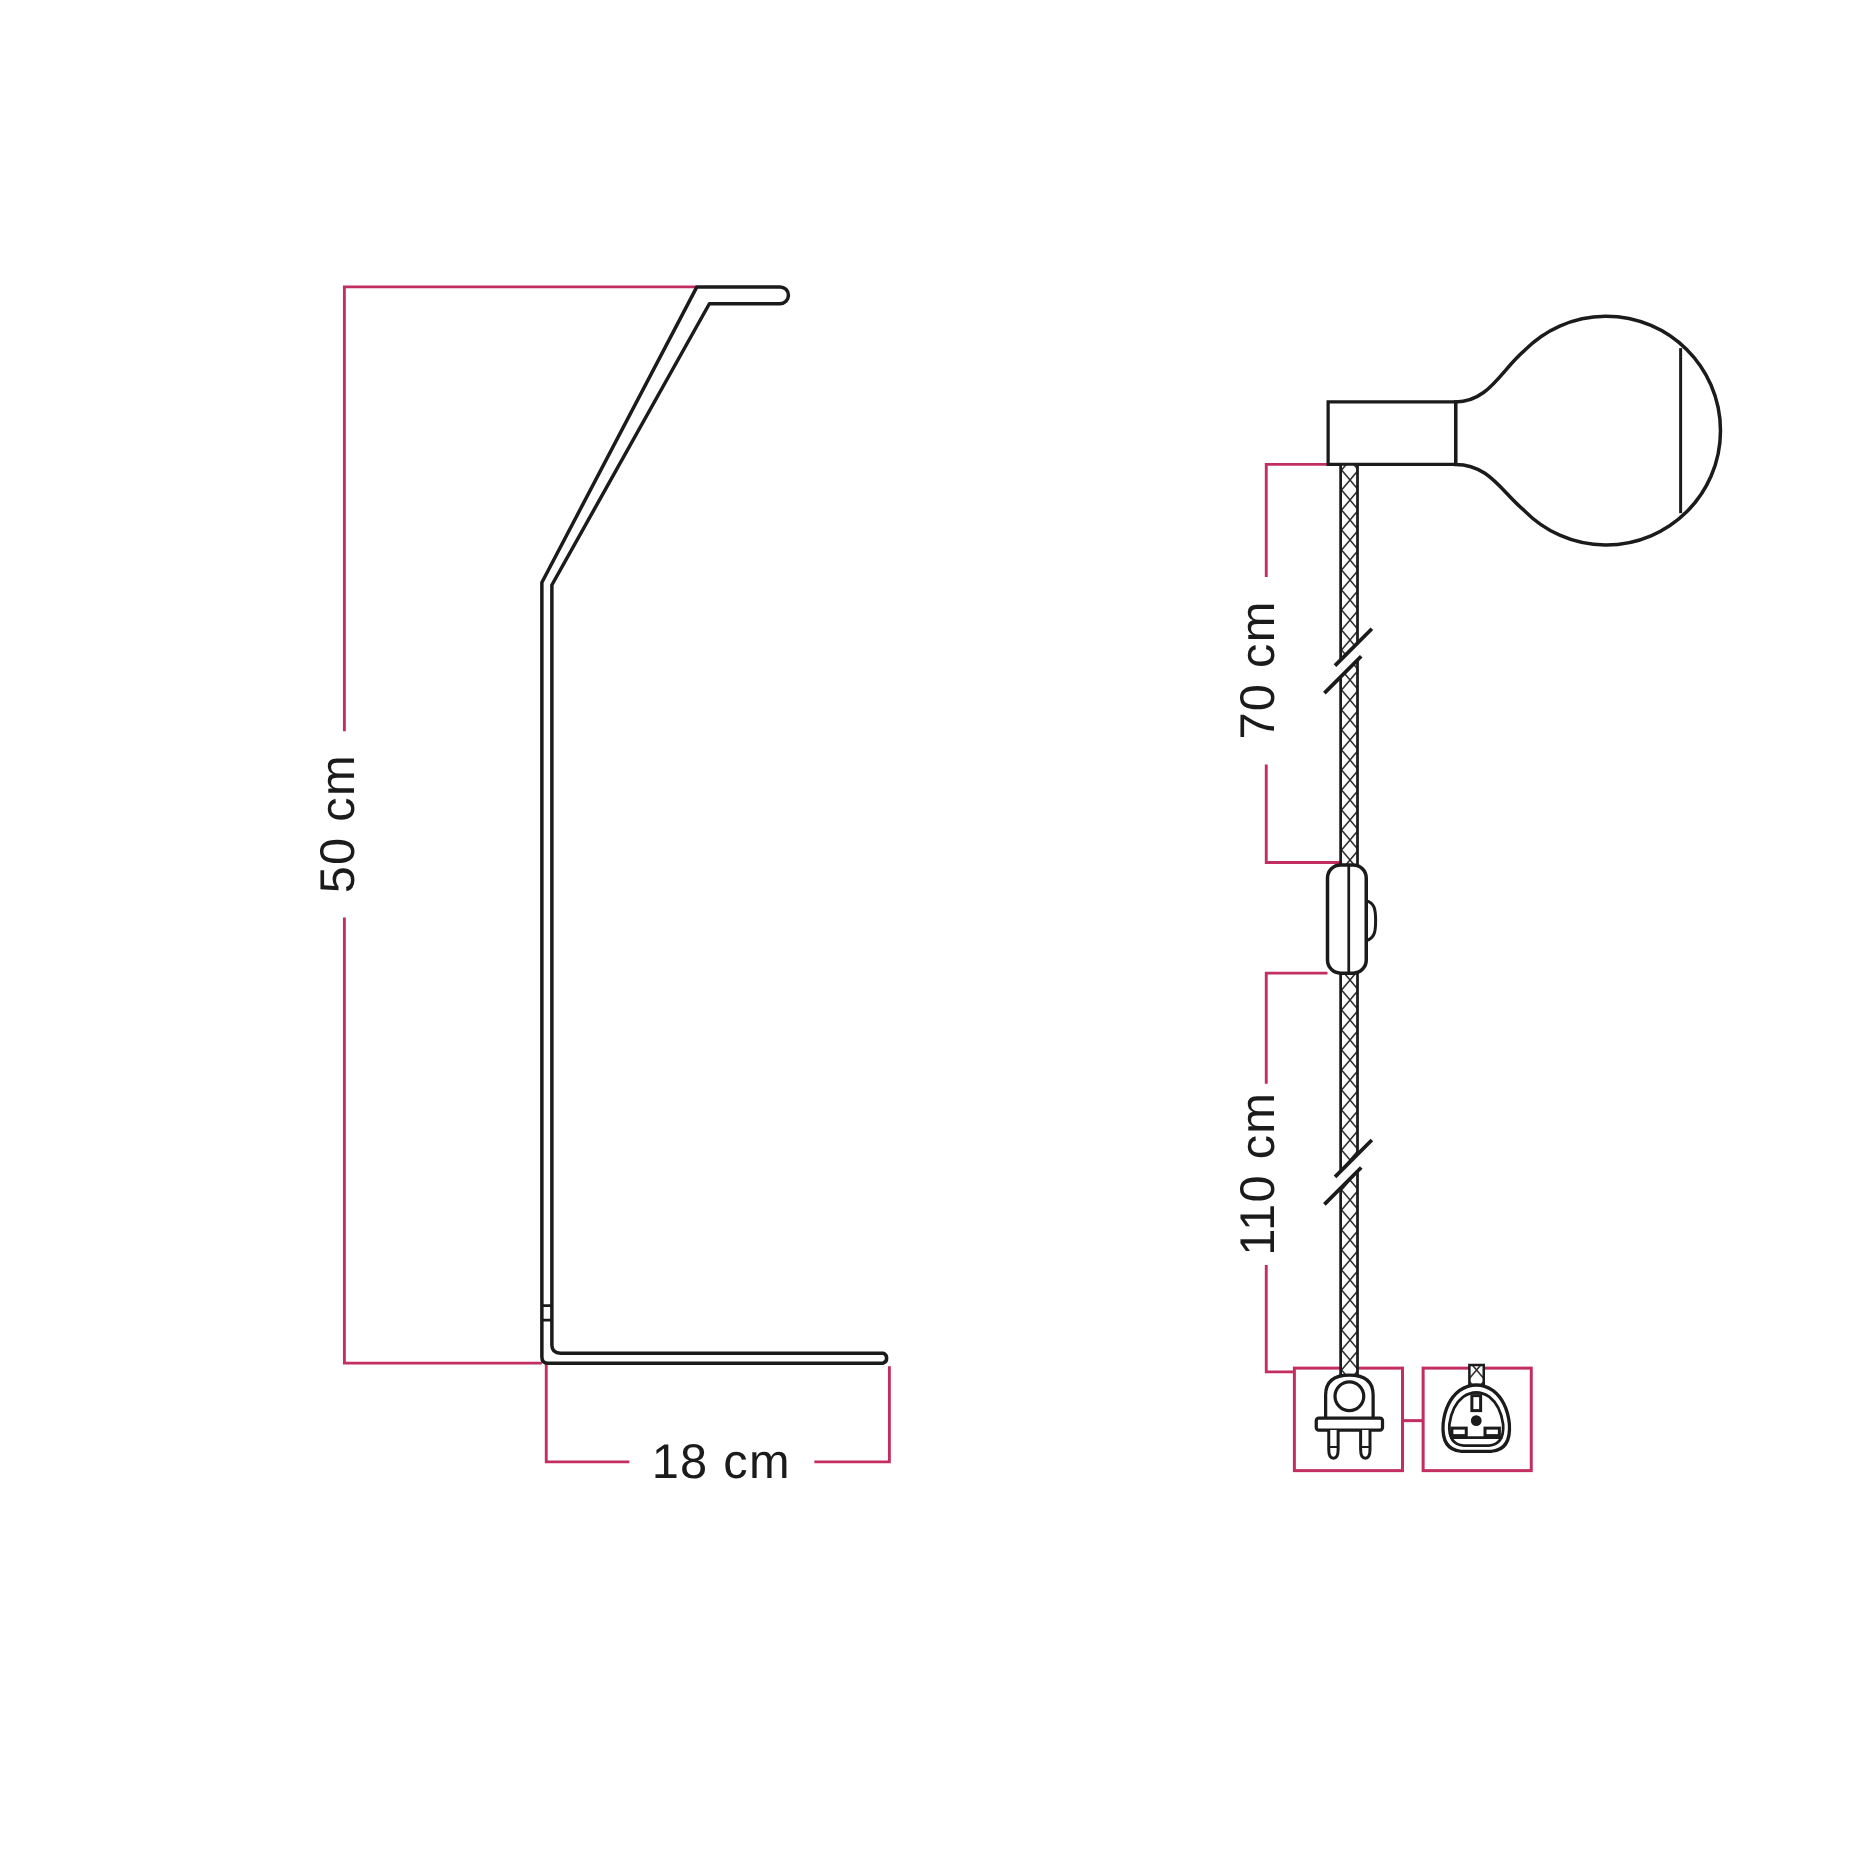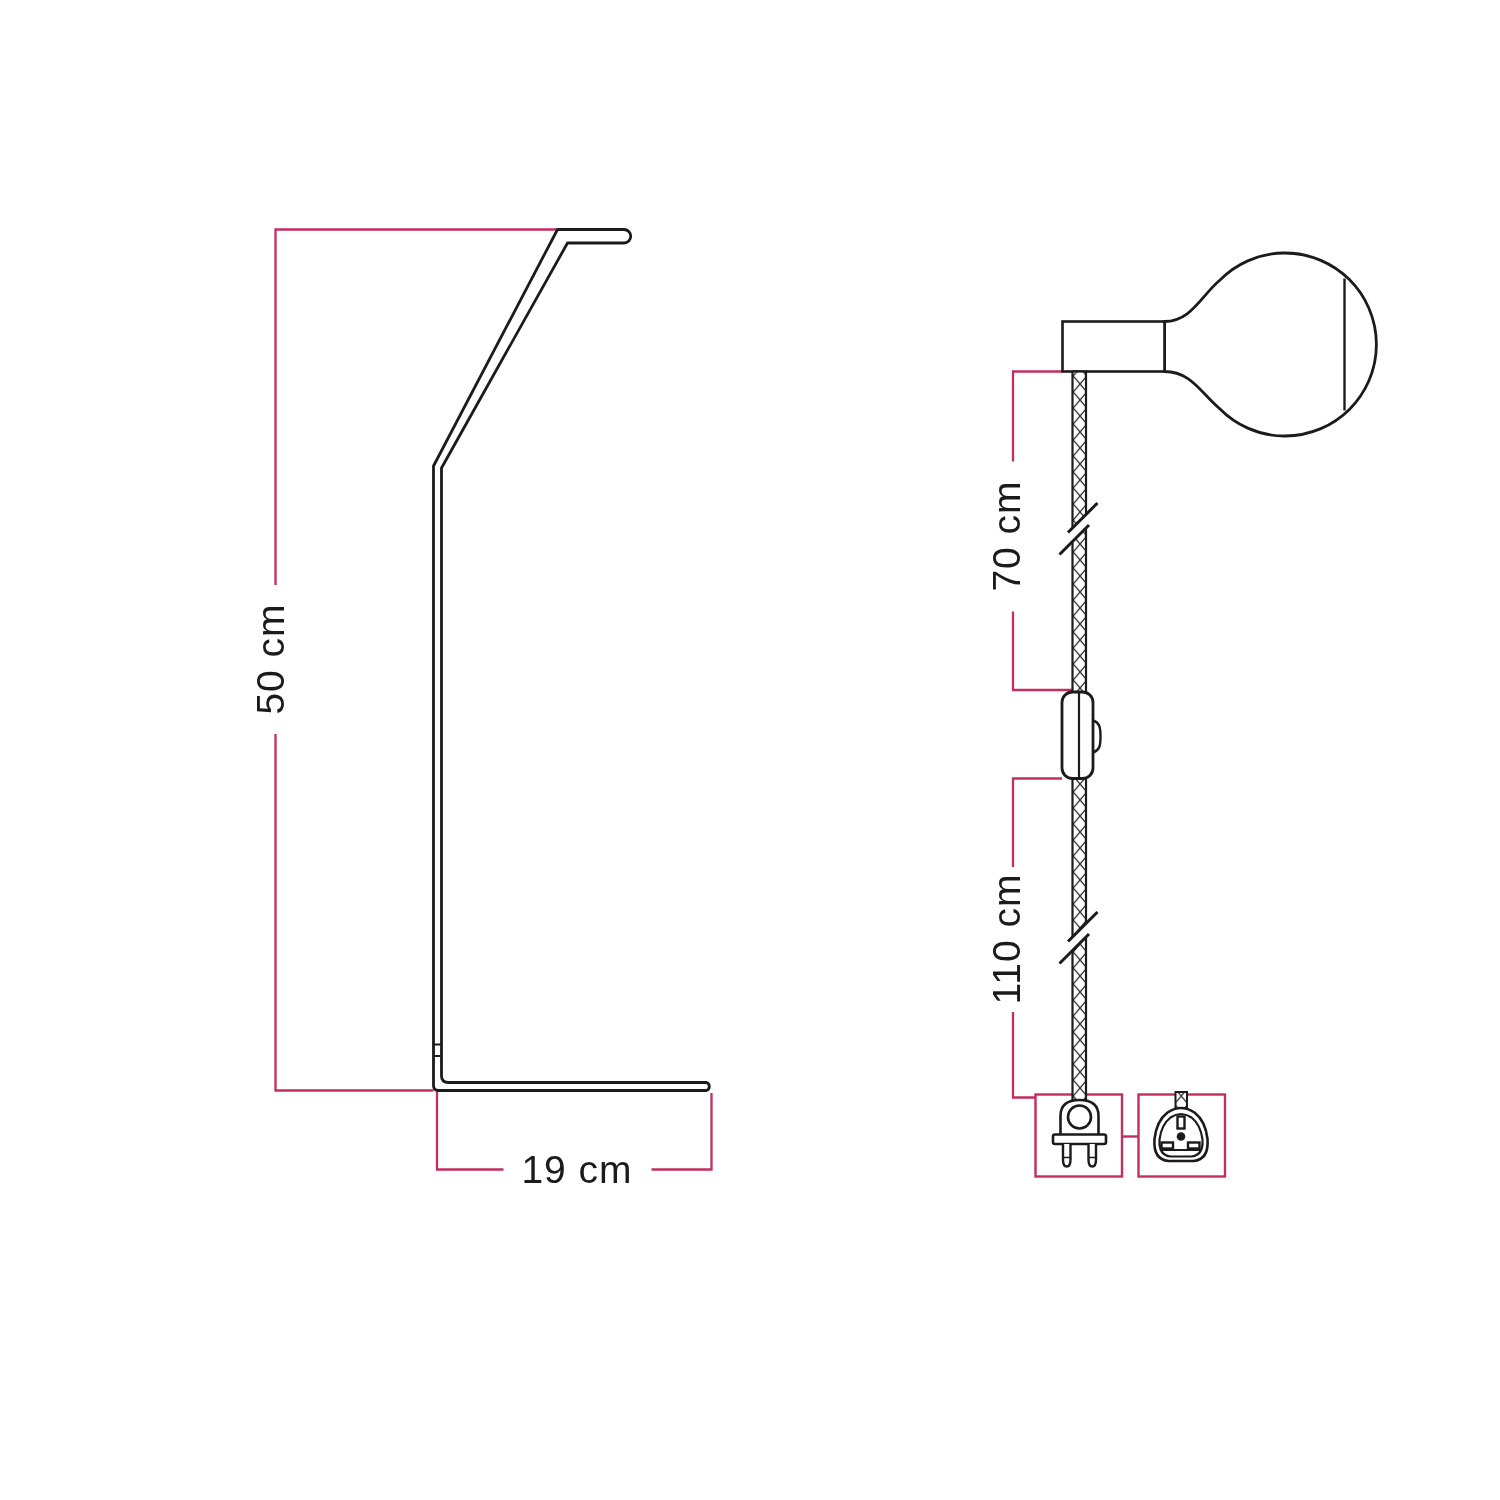--- a/index.html
+++ b/index.html
@@ -130,19 +130,19 @@
         <rect x="1177.5" y="1116.5" width="7" height="12" fill="#ffffff" class="ink" stroke-width="2.4"></rect>
         <circle cx="1181" cy="1136.5" r="4.3" fill="#1b1b1b" stroke="none"></circle>
         <rect x="1161.5" y="1142.5" width="11.5" height="6" fill="#ffffff" class="ink" stroke-width="2.4"></rect>
         <rect x="1188" y="1142.5" width="11.5" height="6" fill="#ffffff" class="ink" stroke-width="2.4"></rect>
       </g>
     </g>
   </svg>
 
   <div class="dim-label vertical" style="left:271px;top:659px;">50 cm</div>
 
-  <div class="dim-label" style="left:577px;top:1170px;">19 cm</div>
+  <div class="dim-label" style="left:577px;top:1170px;">18 cm</div>
 
   <div class="dim-label vertical" style="left:1007px;top:536px;">70 cm</div>
 
   <div class="dim-label vertical" style="left:1007px;top:939px;">110 cm</div>
 
 </div>
 
 </body></html>

